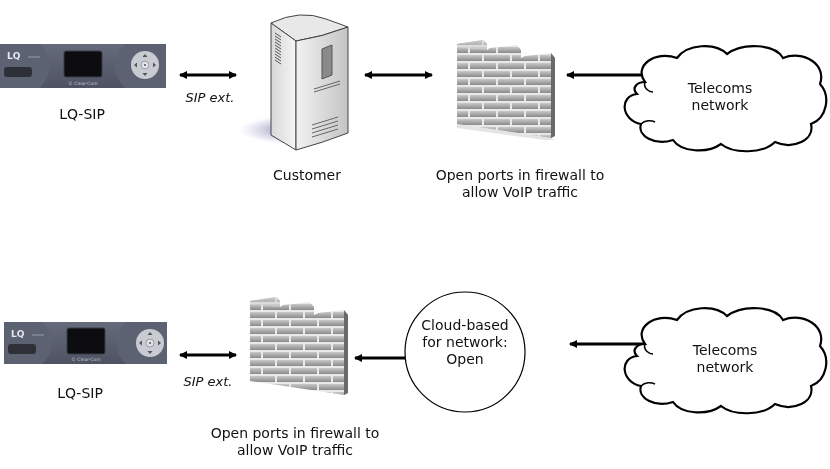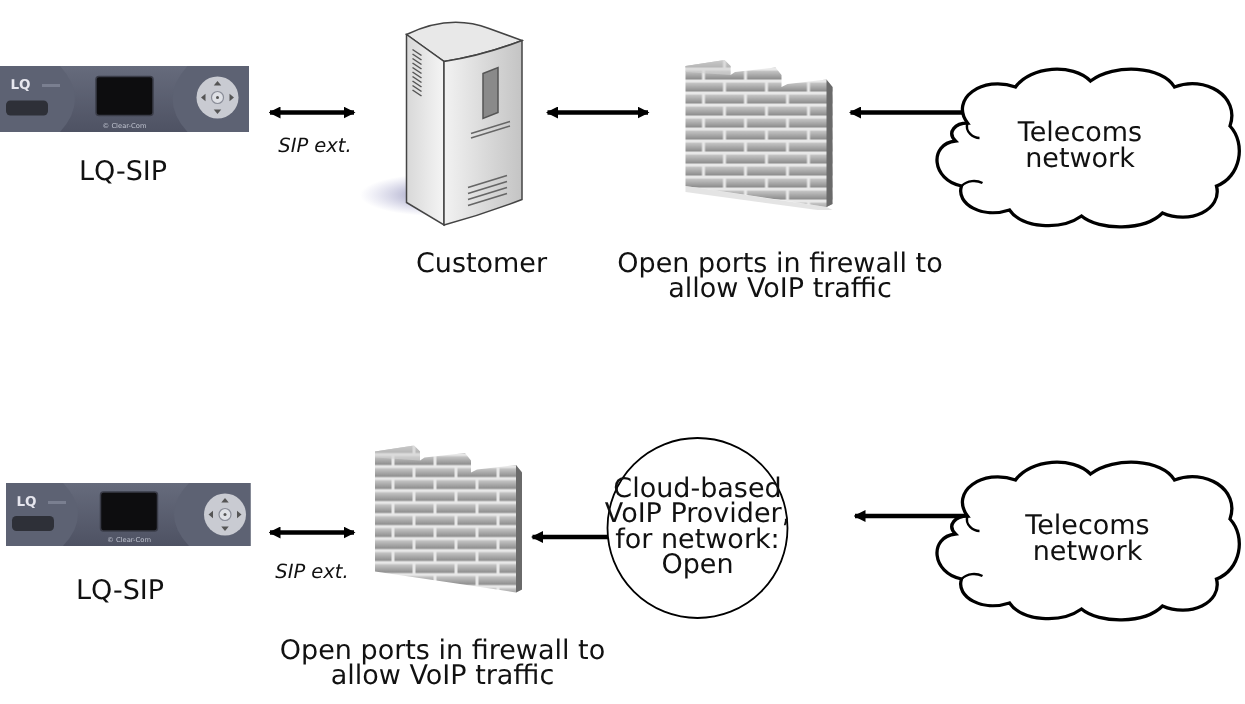--- a/index.html
+++ b/index.html
@@ -1,19 +1,19 @@
 <!DOCTYPE html>
 <html><head>
 <meta charset="utf-8">
 <style>
   html, body { margin:0; padding:0; background:#ffffff; }
   body { width:830px; height:469px; position:relative; overflow:hidden;
          font-family:"DejaVu Sans", sans-serif; color:#111; }
   .abs { position:absolute; }
-  .label { position:absolute; font-size:18px; text-align:center; line-height:17px; white-space:nowrap; }
+  .label { position:absolute; font-size:14px; text-align:center; line-height:17px; white-space:nowrap; }
   .label-sm { font-size:13px;font-style:italic; }
   svg { position:absolute; overflow:visible; }
 </style>
 </head>
 <body>
 
 <svg width="0" height="0" style="position:absolute">
   <defs>
     <marker id="ah" markerWidth="8" markerHeight="8" refX="7" refY="4" orient="auto-start-reverse" markerUnits="userSpaceOnUse">
       <path d="M0,0 L8,4 L0,8 Z" fill="#000"></path>
@@ -105,21 +105,21 @@
     <g stroke="#666" stroke-width="1">
       <line x1="84" y1="84" x2="110" y2="76"></line>
         <line x1="84" y1="87" x2="110" y2="79"></line>
       <line x1="82" y1="120" x2="108" y2="112"></line>
         <line x1="82" y1="124" x2="108" y2="116"></line>
       <line x1="82" y1="128" x2="108" y2="120"></line>
         <line x1="82" y1="132" x2="108" y2="124"></line>
     </g>
   </svg>
 </div>
-<div class="label" style="left:266px;top:167px;width:110px;">
+<div class="label" style="left:252px;top:167px;width:110px;">
   <div>Customer</div>
 </div>
 
 <div class="abs" style="left:455px;top:38px;width:105px;height:102px;">
   <svg width="105" height="102">
     <path d="M2,6 L28,2 L32,6 L32,12 L35,10 L62,7 L66,12 L66,20 L70,18 L96,15 L100,20 L100,98 L96,100 L70,96 L2,86 Z" fill="url(#bricks)"></path>
     <path d="M96,15 L100,20 L100,98 L96,100 Z" fill="#6a6a6a"></path>
     <path d="M2,6 L28,2 L32,6 L32,12 L2,10 Z" fill="#d2d2d2" opacity="0.6"></path>
     <path d="M2,86 L96,100 L100,102 L90,102 L2,90 Z" fill="#bbb" opacity="0.4"></path>
   </svg>
@@ -174,21 +174,20 @@
   <div>Open ports in firewall to</div>
   <div>allow VoIP traffic</div>
 </div>
 
 <div class="abs" style="left:403px;top:290px;width:124px;height:124px;">
   <svg width="124" height="124">
     <circle cx="62" cy="62" r="60" fill="#fff" stroke="#000" stroke-width="1.2"></circle>
   </svg>
   <div class="label" style="left:0;top:27px;width:124px;">
     <div>Cloud-based</div>
-    <div>VoIP Provider,</div>
     <div>for network:</div>
     <div>Open</div>
   </div>
 </div>
 
 <div class="abs" style="left:615px;top:302px;width:215px;height:115px;">
   <svg width="215" height="115">
     <path d="M30,42 C18,26 40,10 62,18 C72,4 100,2 112,14 C128,2 160,4 168,18 C188,10 212,24 205,44 C216,56 212,78 196,84 C200,100 178,110 160,102 C148,114 118,114 106,104 C92,114 66,112 58,100 C40,106 22,96 26,84 C6,80 4,56 22,54 C16,48 22,42 30,42 Z" fill="#fff" stroke="#000" stroke-width="2.2"></path>
     <path d="M30,42 C28,48 34,52 38,52" fill="none" stroke="#000" stroke-width="1.6"></path>
     <path d="M26,84 C30,80 36,80 40,82" fill="none" stroke="#000" stroke-width="1.6"></path>

